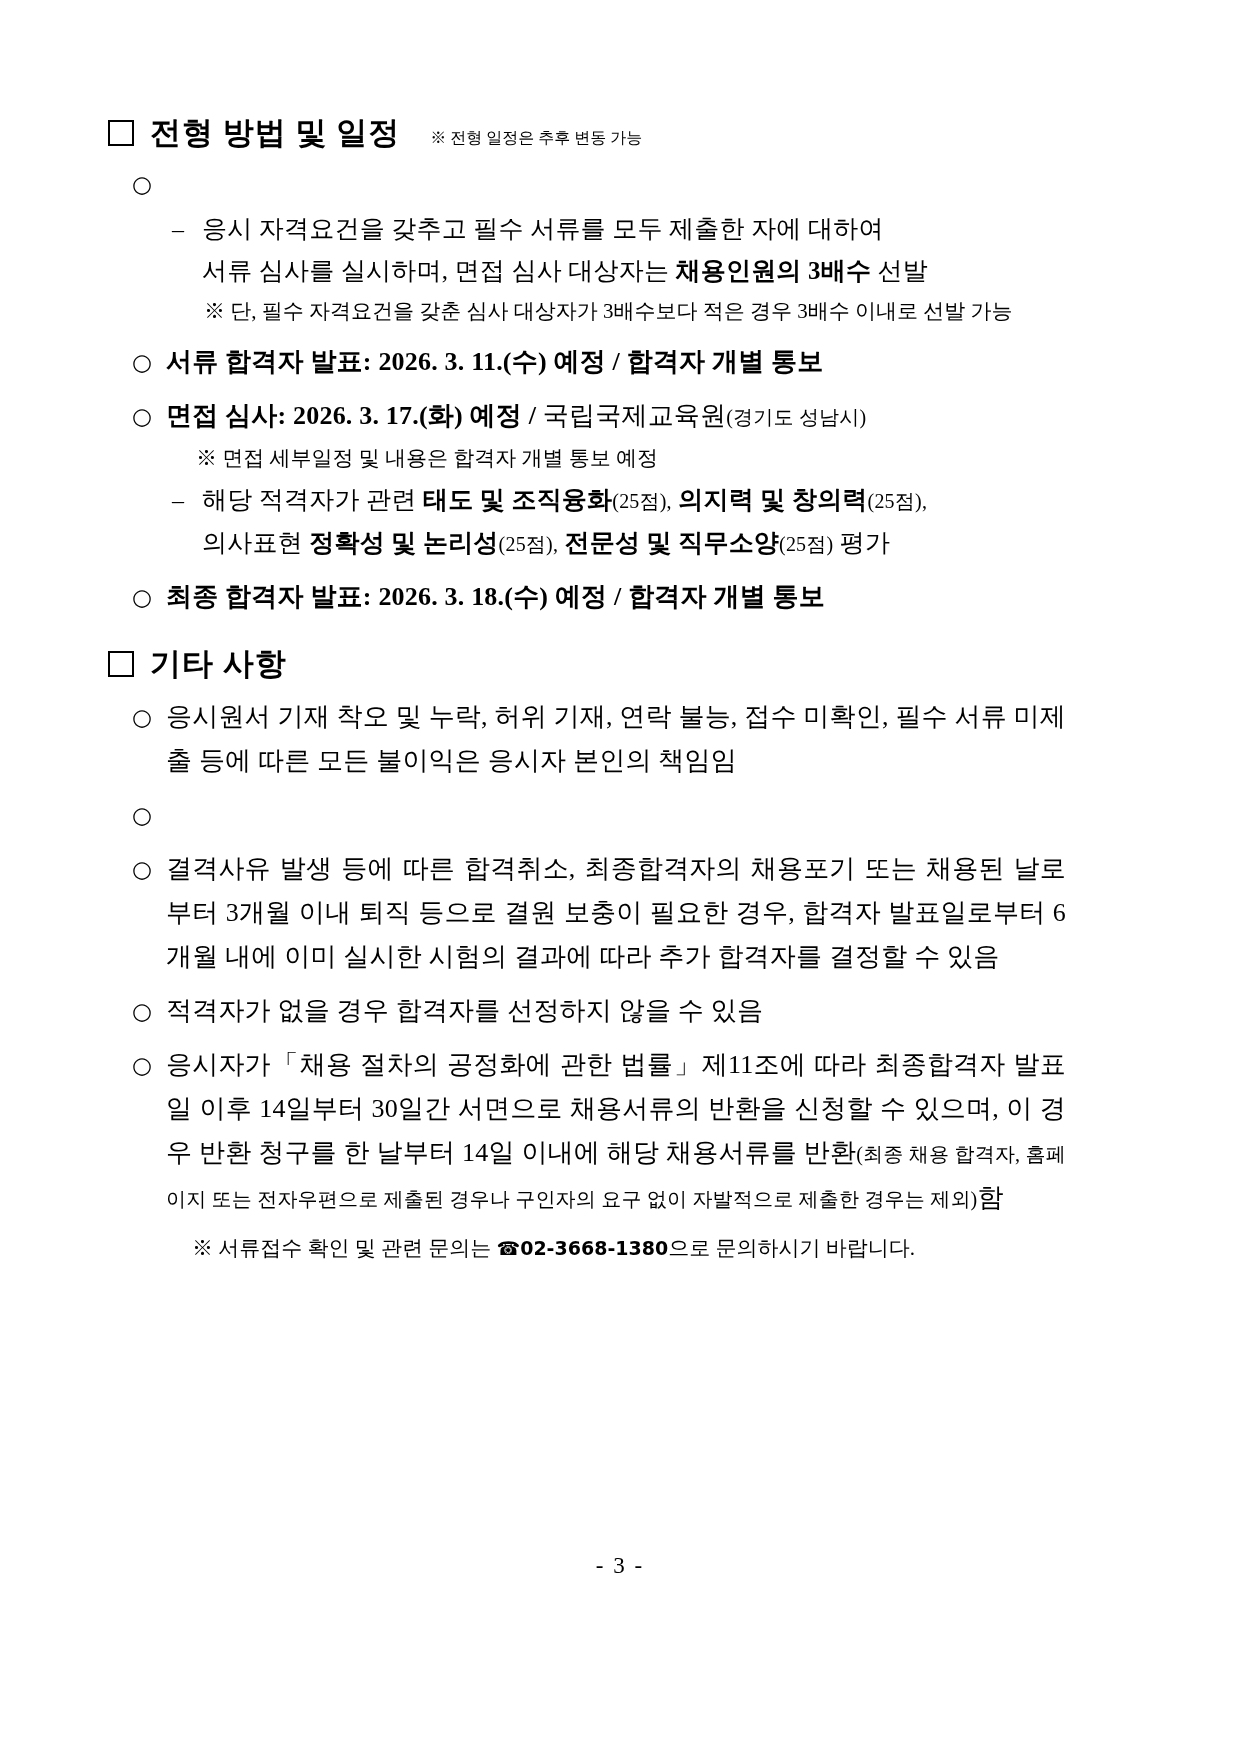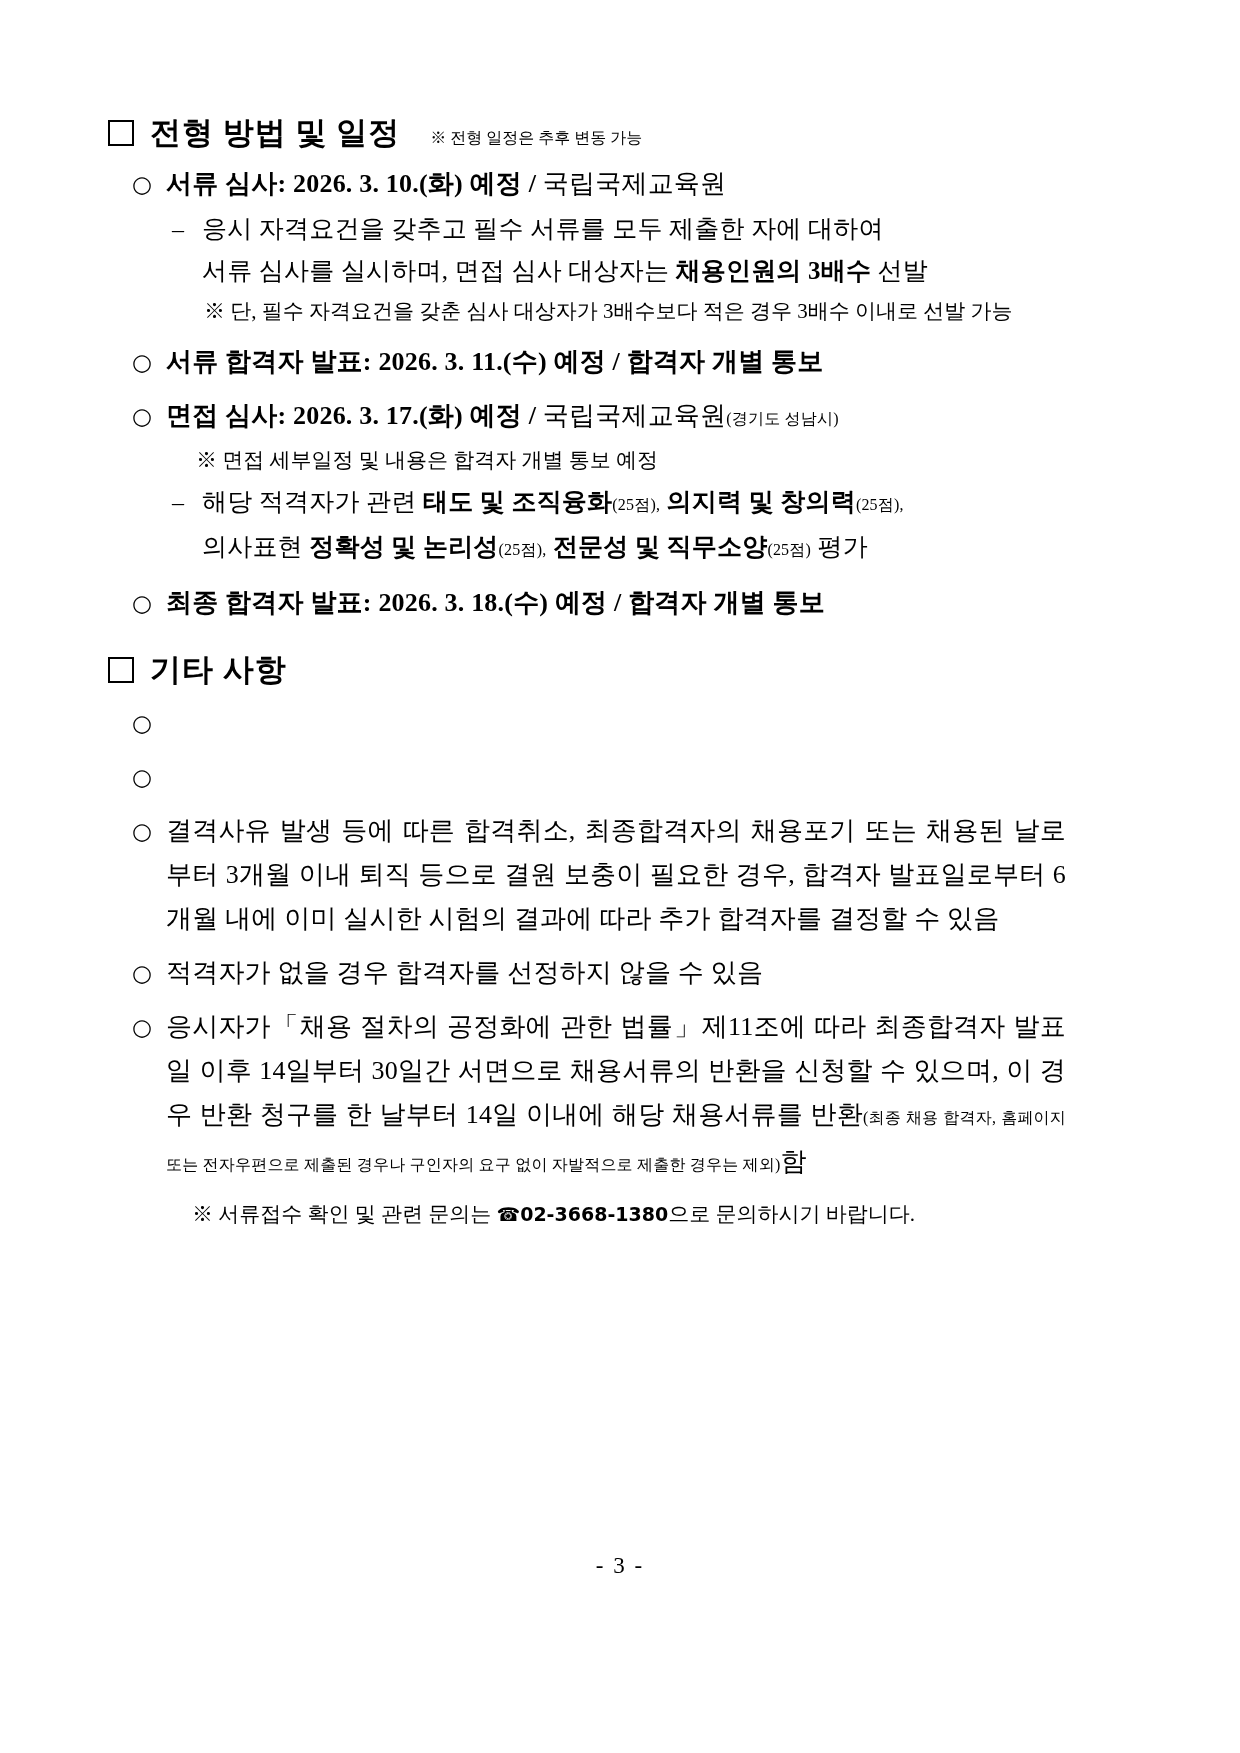--- a/index.html
+++ b/index.html
@@ -98,21 +98,21 @@
     font-size: 21px;
     line-height: 34px;
     letter-spacing: 0px;
     margin: 0 0 4px 0;
   }
   .note.ind-a { padding-left: 96px; }
   .note.ind-b { padding-left: 88px; }
   .note.ind-c { padding-left: 84px; }
 
   b, .b { font-weight: bold; }
-  .sm { font-size: 16px; }
+  .sm { font-size: 20px; }
 
   .gap-sm { height: 10px; }
   .gap-md { height: 22px; }
 
   
   .misc .lvl1 { margin-bottom: 10px; }
   .misc .lvl1 > .txt {
     font-size: 26px;
     line-height: 44px;
     max-width: 900px;
@@ -141,26 +141,20 @@
 <div class="page">
 
   <div class="sec-head">
     <span class="sec-box"></span>
     <span class="sec-title">전형 방법 및 일정</span>
     <span class="sec-note">※ 전형 일정은 추후 변동 가능</span>
   </div>
 
   <div class="lvl1">
     <span class="mk">○</span>
-    <span class="txt">
-      <b>서류 심사:</b>
-      <b>2026. 3. 10.(화) 예정</b>
-      <b>/</b>
-      <span>국립국제교육원</span>
-    </span>
   </div>
 
   <div class="lvl2">
     <span class="mk">–</span>
     <span class="txt">
       <span>응시 자격요건을 갖추고 필수 서류를 모두 제출한 자에 대하여</span><br>
       <span>서류 심사를 실시하며, 면접 심사 대상자는</span>
       <b>채용인원의 3배수</b>
       <span>선발</span>
     </span>
@@ -223,20 +217,21 @@
 
   <div class="sec-head">
     <span class="sec-box"></span>
     <span class="sec-title">기타 사항</span>
   </div>
 
   <div class="misc">
 
     <div class="lvl1">
       <span class="mk">○</span>
+      <span class="txt">응시원서 기재 착오 및 누락, 허위 기재, 연락 불능, 접수 미확인, 필수 서류 미제출 등에 따른 모든 불이익은 응시자 본인의 책임임</span>
     </div>
 
     <div class="lvl1">
       <span class="mk">○</span>
     </div>
 
     <div class="lvl1">
       <span class="mk">○</span>
       <span class="txt">결격사유 발생 등에 따른 합격취소, 최종합격자의 채용포기 또는 채용된 날로부터 3개월 이내 퇴직 등으로 결원 보충이 필요한 경우, 합격자 발표일로부터 6개월 내에 이미 실시한 시험의 결과에 따라 추가 합격자를 결정할 수 있음</span>
     </div>

